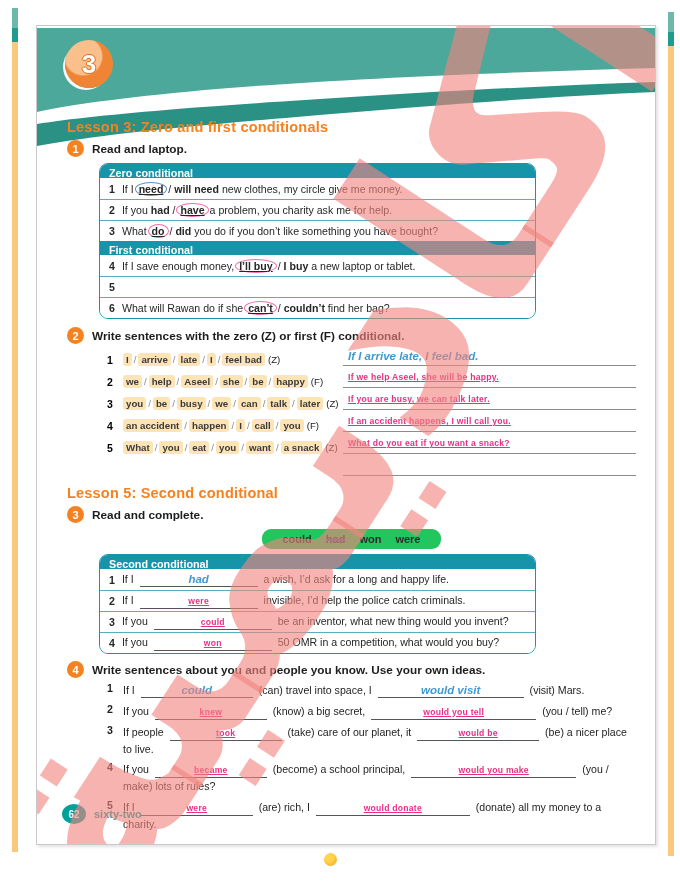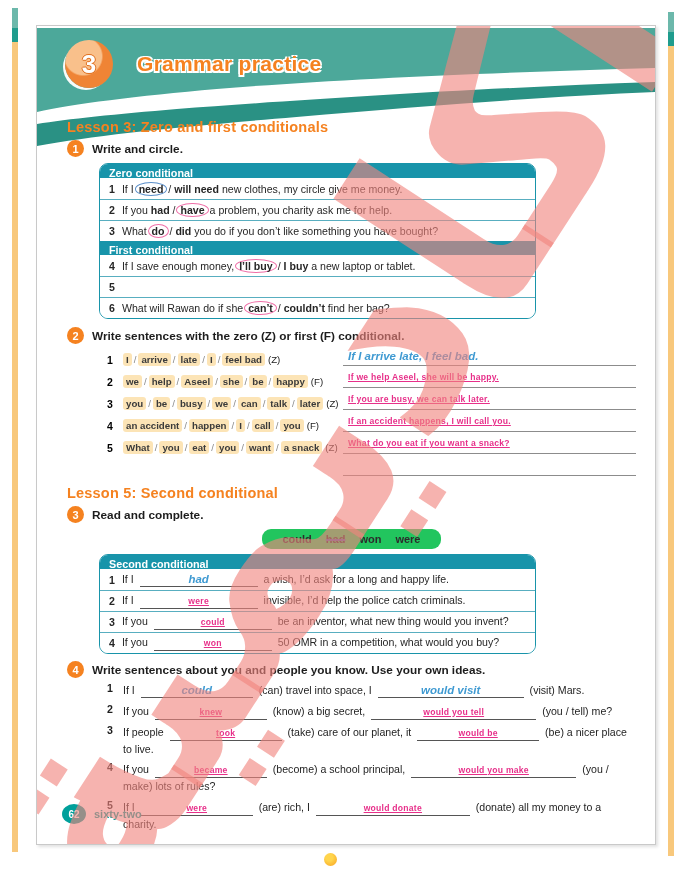--- a/index.html
+++ b/index.html
@@ -44,21 +44,21 @@
 
   
   .gtable { margin:6px 0 0 32px; width:437px; border:1.5px solid #1894aa; border-radius:9px; overflow:hidden; background:#fff; }
   .g-head { background:#1894aa; color:#fff; font-weight:700; font-size:10.8px; padding:2px 9px; height:14px; line-height:14px; }
   .g-row  { display:flex; gap:7px; padding:0 9px; align-items:center; height:21px; font-size:10.6px; color:#262626;
             border-top:1px solid #58aec0; background:#fff; }
   .g-row:first-child, .g-head + .g-row { border-top:none; }
   .g-num { font-weight:700; }
   .g-text { white-space:nowrap; }
   .b { font-weight:700; }
-  .circled { display:inline-block; border:1.6px solid; border-radius:50%; padding:0 3px; margin:0 -2px; line-height:12px; }
+  .circled { display:inline-block; border:1.6px solid; border-radius:50%; padding:0 3px; margin:0 -2px; line-height:12px;text-decoration:underline; }
   .circled.blue { border-color:#5b8fc9; }
   .circled.pink { border-color:#ef6fa8; }
 
   
   #ex2rows { margin-left:40px; margin-top:2px; }
   .ex2row { display:flex; align-items:flex-end; margin-top:5px; height:17px; }
   .ex2num { font-weight:700; font-size:10.5px; width:16px; flex:0 0 16px; }
   .ex2left { width:214px; flex:0 0 214px; display:flex; align-items:center; font-size:9.7px; white-space:nowrap; }
   .chip { background:#fce4b6; border-radius:3px; padding:1px 3px; color:#3a3a3a; font-weight:600; }
   .slash { color:#8a8a8a; margin:0 2px; }
@@ -119,30 +119,29 @@
   <div class="page">
 
     <div class="band-wrap">
       <svg viewBox="0 0 619 120" preserveAspectRatio="none">
         <path d="M0 0 H619 V40 C470 44 300 51 180 61 C100 68 35 76 0 84 Z" fill="#4ca89a"></path>
         <path d="M619 54 C440 60 260 72 140 81 C80 86 30 91 0 96 L0 118 C60 107 140 99 260 89 C400 77 520 68 619 64 Z" fill="#2a9184"></path>
       </svg>
       <div class="unit-badge">
         <span>3</span>
       </div>
-      <div class="band-title">Grammar practice</div>
     </div>
 
     <div class="content">
 
       <h2 class="lesson">Lesson 3: Zero and first conditionals</h2>
 
       <div class="ex-head">
         <span class="exnum">1</span>
-        <span class="exins">Write and circle.</span>
+        <span class="exins">Read and laptop.</span>
       </div>
 
       <div class="gtable" id="table1">
           <div class="g-head">Zero conditional</div>
           <div class="g-row">
             <span class="g-num">1</span>
             <span class="g-text"><span class="seg">If I </span><span class="seg b circled blue">need</span><span class="seg"> / </span><span class="seg b">will need</span><span class="seg"> new clothes, my circle give me money.</span></span>
           </div>
           <div class="g-row">
             <span class="g-num">2</span>

